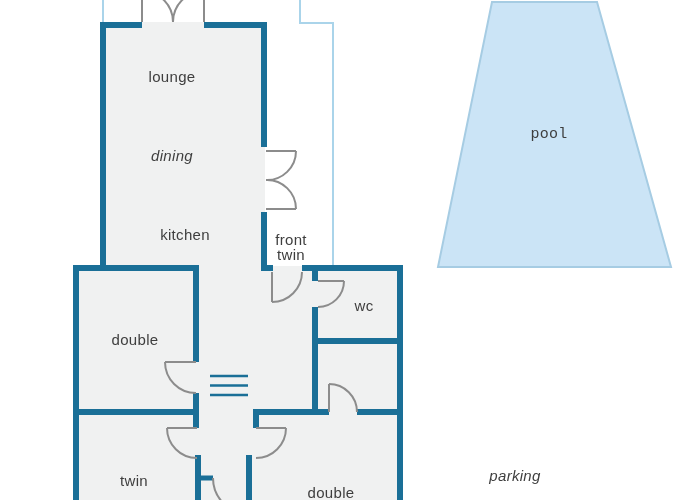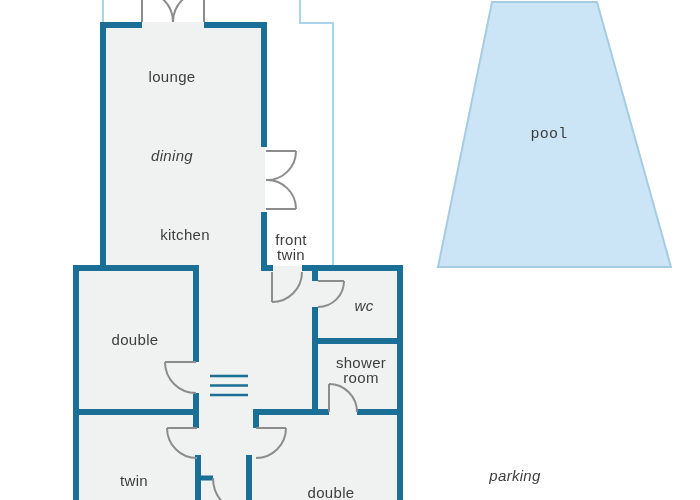--- a/index.html
+++ b/index.html
@@ -146,26 +146,22 @@
       <div class="room-label" style="left: 172px; top: 155px; font-style: italic;">
         <div>dining</div>
       </div>
       <div class="room-label" style="left: 185px; top: 234px;">
         <div>kitchen</div>
       </div>
       <div class="room-label" style="left: 291px; top: 247px;">
         <div>front</div>
         <div>twin</div>
       </div>
-      <div class="room-label" style="left: 364px; top: 305px; font-style: italic;">
+      <div class="room-label" style="left: 364px; top: 305px;">
         <div>wc</div>
-      </div>
-      <div class="room-label" style="left: 361px; top: 370px;">
-        <div>shower</div>
-        <div>room</div>
       </div>
       <div class="room-label" style="left: 135px; top: 339px;">
         <div>double</div>
       </div>
       <div class="room-label" style="left: 134px; top: 480px;">
         <div>twin</div>
       </div>
       <div class="room-label" style="left: 331px; top: 492px;">
         <div>double</div>
       </div>

